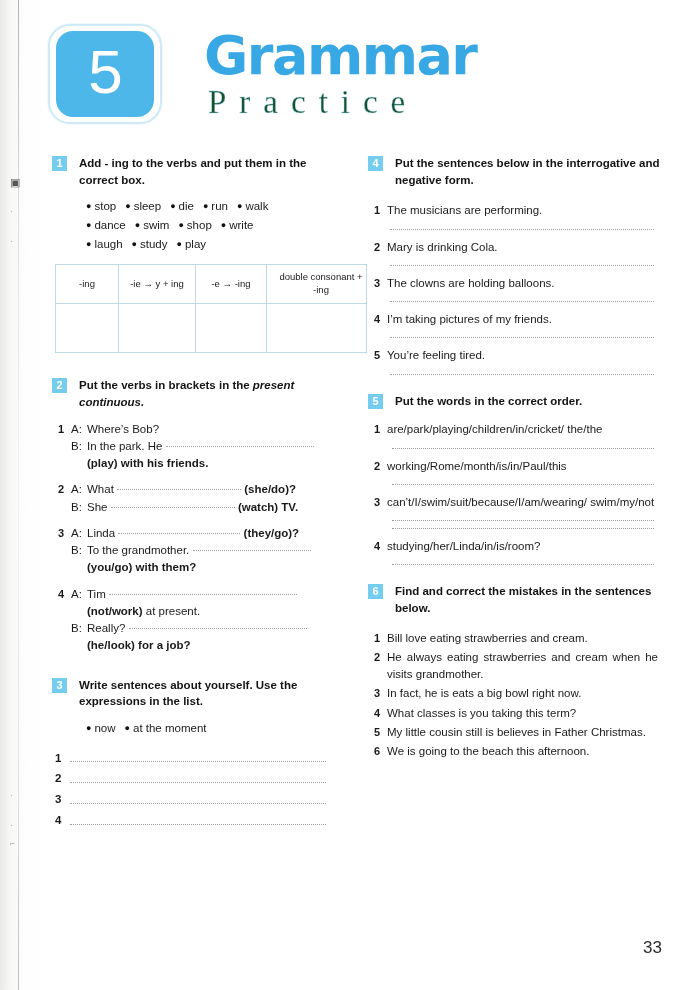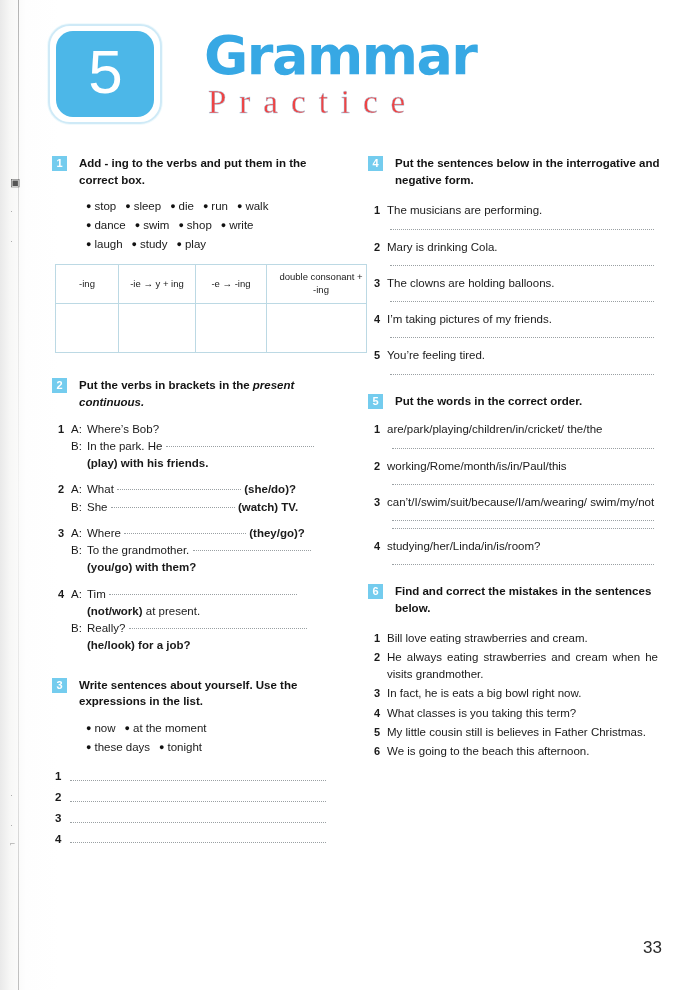--- a/index.html
+++ b/index.html
@@ -98,21 +98,21 @@
     font-weight: 700;
     color: #37a8e4;
     line-height: 0.96;
     letter-spacing: -1.5px;
     text-align: right;
   }
   .title-sub {
     font-family: "Liberation Serif", serif;
     font-size: 33px;
     font-weight: 400;
-    color: #ef4444;
+    color: #14532d;
     letter-spacing: 13px;
     line-height: 1.1;
     margin-top: 2px;
     margin-left: 4px;
     -webkit-text-stroke: 0.4px #a9d8ef;
   }
 
   
   .col {
     position: absolute;
@@ -370,21 +370,21 @@
             <span class="dl-text"><span>She</span> <span class="dots" style="width:124px;"></span> <b>(watch) TV.</b></span>
           </div>
         </div>
       </div>
 
       <div class="q">
         <div class="q-n">3</div>
         <div class="q-body">
           <div class="dialog-line">
             <span class="spk">A:</span>
-            <span class="dl-text"><span>Where</span> <span class="dots" style="width:122px;"></span> <b>(they/go)?</b></span>
+            <span class="dl-text"><span>Linda</span> <span class="dots" style="width:122px;"></span> <b>(they/go)?</b></span>
           </div>
           <div class="dialog-line">
             <span class="spk">B:</span>
             <span class="dl-text"><span>To the grandmother.</span> <span class="dots" style="width:118px;"></span></span>
           </div>
           <div class="dialog-line">
             <span class="spk"></span>
             <span class="dl-text"><b>(you/go) with them?</b></span>
           </div>
         </div>
@@ -417,23 +417,20 @@
 
   <div class="ex" style="margin-top:22px;">
     <div class="ex-head">
       <div class="ex-num">3</div>
       <div class="ex-title">Write sentences about yourself. Use the expressions in the list.</div>
     </div>
     <div class="wordbank">
       <div class="row">
         <span class="w"><span class="bullet">●</span><span>now</span></span><span class="w"><span class="bullet">●</span><span>at the moment</span></span>
       </div>
-      <div class="row">
-        <span class="w"><span class="bullet">●</span><span>these days</span></span><span class="w"><span class="bullet">●</span><span>tonight</span></span>
-      </div>
     </div>
     <div style="margin-top:14px;">
       <div class="ansrow">
         <div class="n">1</div>
         <div class="ln"></div>
       </div>
       <div class="ansrow">
         <div class="n">2</div>
         <div class="ln"></div>
       </div>

